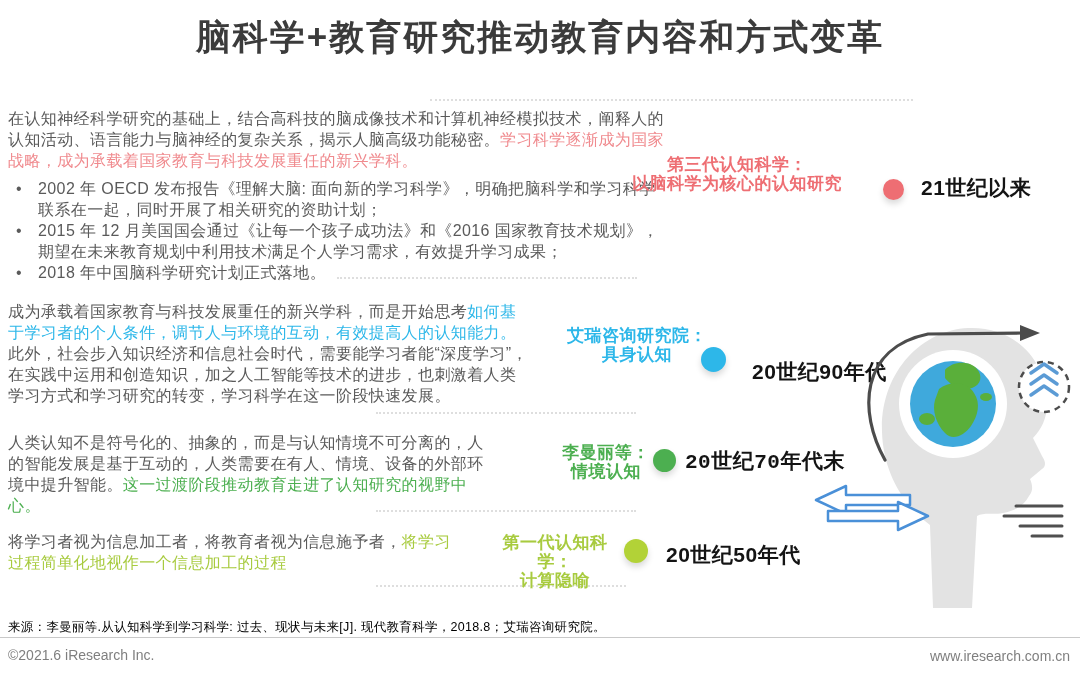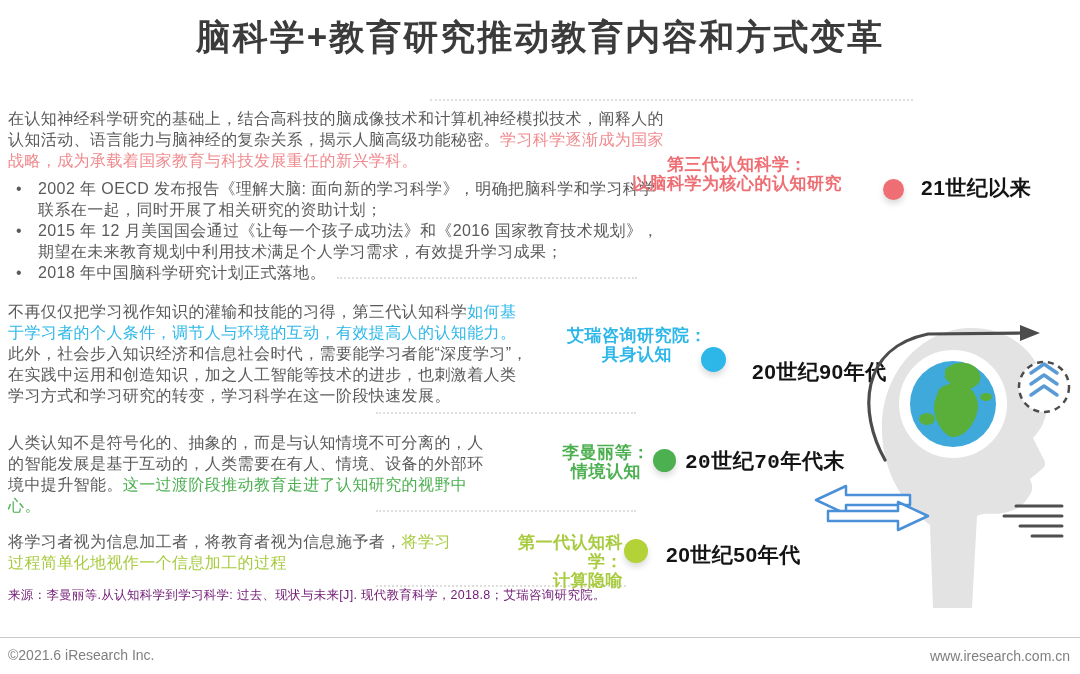--- a/index.html
+++ b/index.html
@@ -19,21 +19,21 @@
   ul.bullets { list-style:none; margin:7px 0 0 0; padding:0; }
   ul.bullets li { position:relative; padding-left:30px; margin:0; }
   ul.bullets li::before { content:"•"; position:absolute; left:8px; top:0; color:#5a5a5a; }
 
   .trow-label { position:absolute; font-size:17px; font-weight:bold; line-height:19px; text-align:center; letter-spacing:0.5px; }
   .trow-dot   { position:absolute; border-radius:50%; box-shadow:0 4px 6px rgba(0,0,0,0.15); }
   .trow-period{ position:absolute; font-size:21px; font-weight:bold; color:#141414; letter-spacing:0.5px; }
 
   .sep { position:absolute; border-top:2px dotted #dedede; height:0; }
 
-  .source { position:absolute; top:587px; left:8px; font-size:12.5px; color:#701a75; letter-spacing:0.3px; }
+  .source { position:absolute; top:619px; left:8px; font-size:12.5px; color:#000000; letter-spacing:0.3px; }
   .footer-divider { position:absolute; top:637px; left:0; width:1080px; border-top:1px solid #c9c9c9; }
   .footer-left  { position:absolute; top:647px; left:8px;  font-size:14px; color:#7f7f7f; }
   .footer-right { position:absolute; top:648px; right:10px; font-size:14px; color:#7f7f7f; }
 
   .illus { position:absolute; top:300px; left:800px; width:280px; height:310px; }
 </style>
 </head>
 <body>
 
 <div class="canvas">
@@ -49,21 +49,21 @@
   <div class="tblock blk1">
     <p><span>在认知神经科学研究的基础上，结合高科技的脑成像技术和计算机神经模拟技术，阐释人的认知活动、语言能力与脑神经的复杂关系，揭示人脑高级功能秘密。</span><span style="color: rgb(240, 138, 142);">学习科学逐渐成为国家战略，成为承载着国家教育与科技发展重任的新兴学科。</span></p>
     <ul class="bullets">
       <li>2002 年 OECD 发布报告《理解大脑: 面向新的学习科学》，明确把脑科学和学习科学联系在一起，同时开展了相关研究的资助计划；</li>
       <li>2015 年 12 月美国国会通过《让每一个孩子成功法》和《2016 国家教育技术规划》，期望在未来教育规划中利用技术满足个人学习需求，有效提升学习成果；</li>
       <li>2018 年中国脑科学研究计划正式落地。</li>
     </ul>
   </div>
 
   <div class="tblock blk2">
-    <p><span>不再仅仅把学习视作知识的灌输和技能的习得，第三代认知科学</span><span style="color: rgb(45, 183, 233);">如何基于学习者的个人条件，调节人与环境的互动，有效提高人的认知能力。</span><span>此外，社会步入知识经济和信息社会时代，需要能学习者能“深度学习”，在实践中运用和创造知识，加之人工智能等技术的进步，也刺激着人类学习方式和学习研究的转变，学习科学在这一阶段快速发展。</span></p>
+    <p><span>成为承载着国家教育与科技发展重任的新兴学科，而是开始思考</span><span style="color: rgb(45, 183, 233);">如何基于学习者的个人条件，调节人与环境的互动，有效提高人的认知能力。</span><span>此外，社会步入知识经济和信息社会时代，需要能学习者能“深度学习”，在实践中运用和创造知识，加之人工智能等技术的进步，也刺激着人类学习方式和学习研究的转变，学习科学在这一阶段快速发展。</span></p>
   </div>
 
   <div class="tblock blk3">
     <p><span>人类认知不是符号化的、抽象的，而是与认知情境不可分离的，人的智能发展是基于互动的，人类需要在有人、情境、设备的外部环境中提升智能。</span><span style="color: rgb(76, 175, 80);">这一过渡阶段推动教育走进了认知研究的视野中心。</span></p>
   </div>
 
   <div class="tblock blk4">
     <p><span>将学习者视为信息加工者，将教育者视为信息施予者，</span><span style="color: rgb(168, 203, 63);">将学习过程简单化地视作一个信息加工的过程</span></p>
   </div>
 
@@ -81,21 +81,21 @@
   <div class="trow-dot" style="top:347px; left:701px; width:25px; height:25px; background:var(--blue);"></div>
   <div class="trow-period" style="top:358px; left:744px;margin-left:8px;">20世纪90年代</div>
 
   <div class="trow-label" style="top:443px; left:560px; width:92px; color:var(--green);">
     <div>李曼丽等：</div>
     <div>情境认知</div>
   </div>
   <div class="trow-dot" style="top:449px; left:653px; width:23px; height:23px; background:var(--green);"></div>
   <div class="trow-period" style="top:447px; left:685px;font-family:Liberation Mono, monospace;">20世纪70年代末</div>
 
-  <div class="trow-label" style="top:533px; left:487px; width:136px; color:var(--light-green-text);text-align:right;">
+  <div class="trow-label" style="top:533px; left:487px; width:136px; color:var(--light-green-text);">
     <div>第一代认知科学：</div>
     <div>计算隐喻</div>
   </div>
   <div class="trow-dot" style="top:539px; left:624px; width:24px; height:24px; background:var(--light-green);"></div>
   <div class="trow-period" style="top:541px; left:666px;">20世纪50年代</div>
 
   <svg class="illus" viewBox="0 0 280 310">
     <path d="M 133,308 L 130,225 C 100,203 83,168 82,132 C 80,72 122,30 168,28
              C 218,26 248,64 247,105 C 247,118 241,130 233,138 L 242,156 C 246,162 246,166 242,169
              L 230,179 C 233,186 233,191 229,196 C 224,206 214,211 203,213 C 193,215 184,212 177,216

